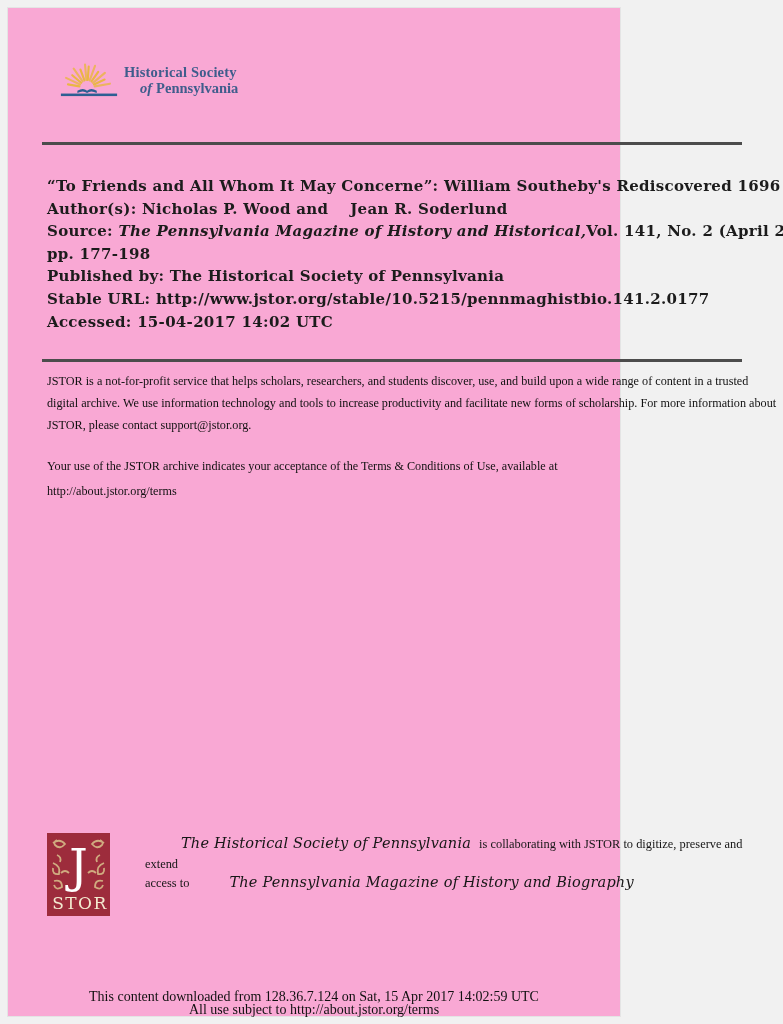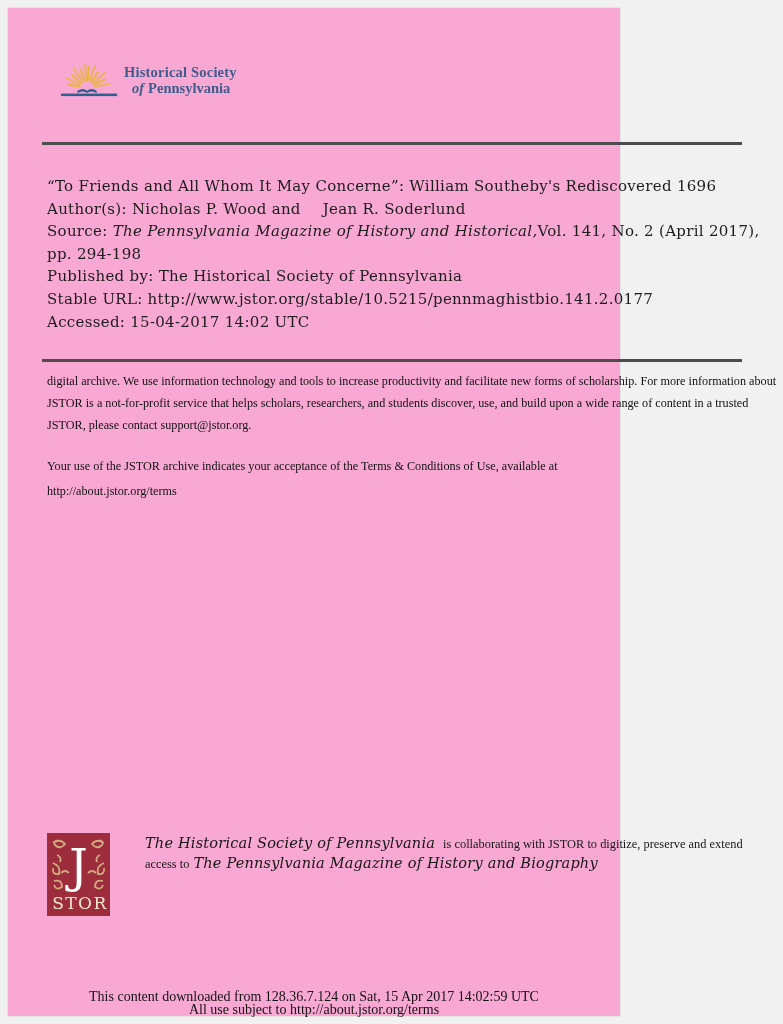--- a/index.html
+++ b/index.html
@@ -13,32 +13,32 @@
     position:absolute;left:8px;top:8px;width:612px;height:1008px;
     background:#f9a8d4;
     box-shadow:0 0 0 1px #e4e4e4;
   }
   
   .hsp-logo{position:absolute;left:50px;top:46px;display:flex;align-items:center;}
   .hsp-mark{width:62px;height:52px;flex:0 0 auto;}
   .hsp-text{margin-left:4px;color:#3f5d8c;font-family:"Liberation Serif",serif;font-weight:bold;line-height:16px;}
   .hsp-text .l1{font-size:14.5px;letter-spacing:.2px;}
   .hsp-text .l2{font-size:14.5px;margin-left:8px;}
-  .hsp-text .l2 .of{font-style:italic;font-weight:bold;margin-right:4px;}
+  .hsp-text .l2 .of{font-style:italic;font-weight:bold;margin-right:4px;margin-left:8px;}
   
   .rule{position:absolute;left:34px;width:700px;height:3px;background:#4c4c4c;}
   .rule1{top:134px;}
   .rule2{top:351px;}
   
   .citation{
     position:absolute;left:39px;top:167px;width:715px;
     font-family:"DejaVu Serif",serif;font-size:15px;color:#1c1c1c;
     letter-spacing:.3px;
   }
-  .citation .cline{line-height:22.6px;white-space:nowrap;}
+  .citation .cline{line-height:22.6px;white-space:nowrap;font-weight:bold;}
   .citation .ital{font-style:italic;}
   .gap-lg{margin-left:22px;}
   .gap-md{}
   
   .boilerplate{
     position:absolute;left:39px;top:362px;width:720px;
     font-family:"Liberation Serif",serif;font-size:12.2px;color:#111;
   }
   .boilerplate .bline{line-height:22px;white-space:nowrap;}
   .terms{
@@ -47,21 +47,21 @@
   }
   .terms .bline{line-height:25px;white-space:nowrap;}
   
   .jstor-logo{position:absolute;left:39px;top:825px;width:63px;height:83px;}
   .jstor-logo svg{display:block;width:100%;height:100%;}
   
   .collab{
     position:absolute;left:137px;top:826px;width:600px;
     color:#161616;line-height:17.5px;
   }
-  .collab .ital{font-family:"DejaVu Serif",serif;font-style:italic;font-size:14.5px;letter-spacing:.2px;}
+  .collab .ital{font-family:"DejaVu Serif",serif;font-style:italic;font-size:14.5px;letter-spacing:.2px;margin-left:36px;}
   .collab .reg{font-family:"Liberation Serif",serif;font-size:12.4px;}
   .collab .sp{margin-left:8px;margin-top:24px;}
   
   .page-footer{
     position:absolute;left:0;right:0;top:983px;text-align:center;
     font-family:"Liberation Serif",serif;font-size:14px;color:#111;line-height:12.5px;
   }
 </style>
 </head>
 <body>
@@ -92,31 +92,31 @@
       <div class="l2"><span class="of">of</span><span>Pennsylvania</span></div>
     </div>
   </div>
 
   <div class="rule rule1"></div>
 
   <div class="citation">
     <div class="cline">“To Friends and All Whom It May Concerne”: William Southeby's Rediscovered 1696</div>
     <div class="cline"><span>Author(s): Nicholas P. Wood and</span><span class="gap-lg">Jean R. Soderlund</span></div>
     <div class="cline"><span>Source:</span>&nbsp;<span class="ital">The Pennsylvania Magazine of History and Historical,</span><span class="gap-md">Vol. 141, No. 2 (April 2017),</span></div>
-    <div class="cline">pp. 294-198</div>
+    <div class="cline">pp. 177-198</div>
     <div class="cline">Published by: The Historical Society of Pennsylvania</div>
     <div class="cline">Stable URL: http://www.jstor.org/stable/10.5215/pennmaghistbio.141.2.0177</div>
     <div class="cline">Accessed: 15-04-2017 14:02 UTC</div>
   </div>
 
   <div class="rule rule2"></div>
 
   <div class="boilerplate">
+    <div class="bline">JSTOR is a not-for-profit service that helps scholars, researchers, and students discover, use, and build upon a wide range of content in a trusted</div>
     <div class="bline">digital archive. We use information technology and tools to increase productivity and facilitate new forms of scholarship. For more information about</div>
-    <div class="bline">JSTOR is a not-for-profit service that helps scholars, researchers, and students discover, use, and build upon a wide range of content in a trusted</div>
     <div class="bline">JSTOR, please contact support@jstor.org.</div>
   </div>
 
   <div class="terms">
     <div class="bline">Your use of the JSTOR archive indicates your acceptance of the Terms &amp; Conditions of Use, available at</div>
     <div class="bline">http://about.jstor.org/terms</div>
   </div>
 
   <div class="jstor-logo">
     <svg viewBox="0 0 63 83" aria-hidden="true">

